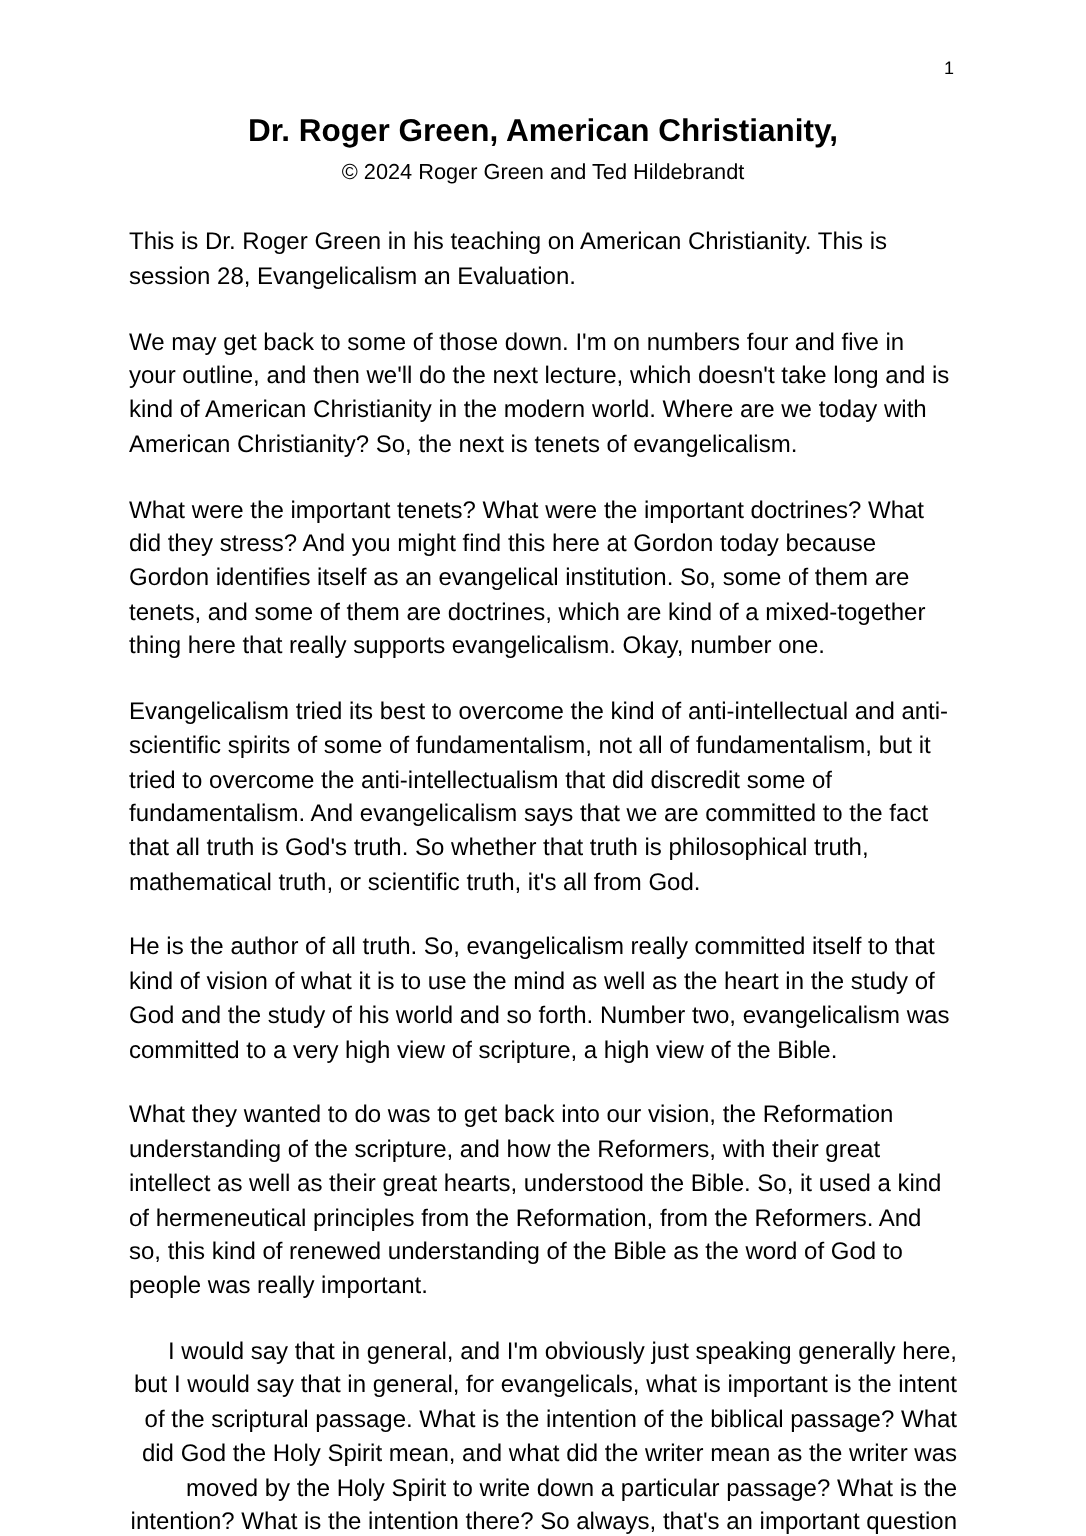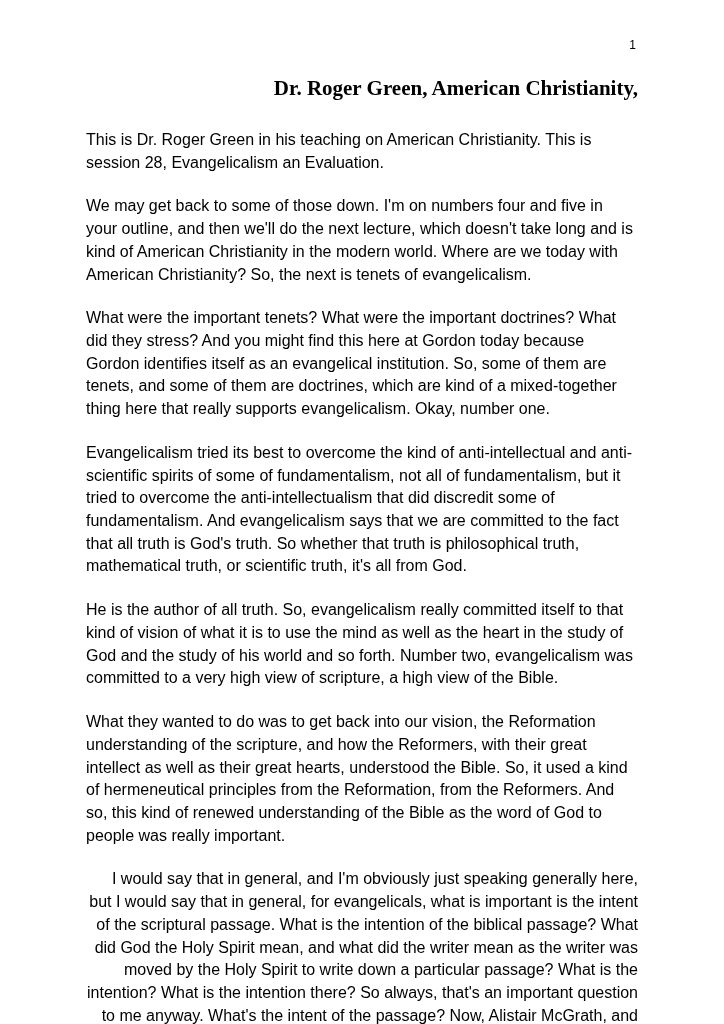--- a/index.html
+++ b/index.html
@@ -19,23 +19,22 @@
     overflow: hidden;
   }
   .page-number {
     text-align: right;
     font-size: 12px;
     color: #000000;
     padding-right: 2px;
     margin-bottom: 22px;
   }
   .title-block {
-    text-align: right;
+    text-align: center;
     margin: 0 0 2px 0;
-    font-family: Liberation Serif, serif;
   }
   .title-line {
     font-size: 21px;
     font-weight: bold;
     line-height: 1.38;
     display: block;
   }
   .copyright {
     text-align: center;
     font-size: 14.5px;
@@ -60,20 +59,21 @@
 <body>
 
 <div class="page">
 
   <div class="page-number">1</div>
 
   <div class="title-block">
     <span class="title-line">Dr. Roger Green, American Christianity,</span>
   </div>
 
+  <div class="copyright">© 2024 Roger Green and Ted Hildebrandt</div>
 
   <div class="body-text">
     <p>This is Dr. Roger Green in his teaching on American Christianity. This is session 28, Evangelicalism an Evaluation.</p>
     <p>We may get back to some of those down. I'm on numbers four and five in your outline, and then we'll do the next lecture, which doesn't take long and is kind of American Christianity in the modern world. Where are we today with American Christianity? So, the next is tenets of evangelicalism.</p>
     <p>What were the important tenets? What were the important doctrines? What did they stress? And you might find this here at Gordon today because Gordon identifies itself as an evangelical institution. So, some of them are tenets, and some of them are doctrines, which are kind of a mixed-together thing here that really supports evangelicalism. Okay, number one.</p>
     <p>Evangelicalism tried its best to overcome the kind of anti-intellectual and anti-scientific spirits of some of fundamentalism, not all of fundamentalism, but it tried to overcome the anti-intellectualism that did discredit some of fundamentalism. And evangelicalism says that we are committed to the fact that all truth is God's truth. So whether that truth is philosophical truth, mathematical truth, or scientific truth, it's all from God.</p>
     <p>He is the author of all truth. So, evangelicalism really committed itself to that kind of vision of what it is to use the mind as well as the heart in the study of God and the study of his world and so forth. Number two, evangelicalism was committed to a very high view of scripture, a high view of the Bible.</p>
     <p>What they wanted to do was to get back into our vision, the Reformation understanding of the scripture, and how the Reformers, with their great intellect as well as their great hearts, understood the Bible. So, it used a kind of hermeneutical principles from the Reformation, from the Reformers. And so, this kind of renewed understanding of the Bible as the word of God to people was really important.</p>
     <p>I would say that in general, and I'm obviously just speaking generally here, but I would say that in general, for evangelicals, what is important is the intent of the scriptural passage. What is the intention of the biblical passage? What did God the Holy Spirit mean, and what did the writer mean as the writer was moved by the Holy Spirit to write down a particular passage? What is the intention? What is the intention there? So always, that's an important question to me anyway. What's the intent of the passage? Now, Alistair McGrath, and you know his name well enough,</p>
   </div>

